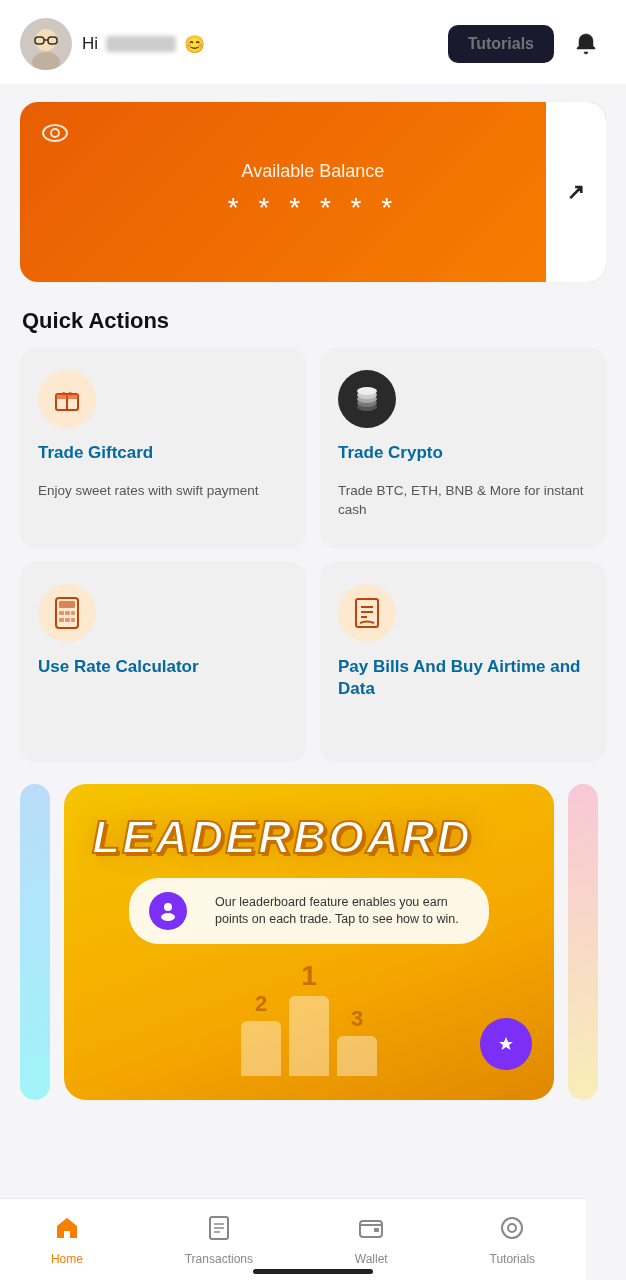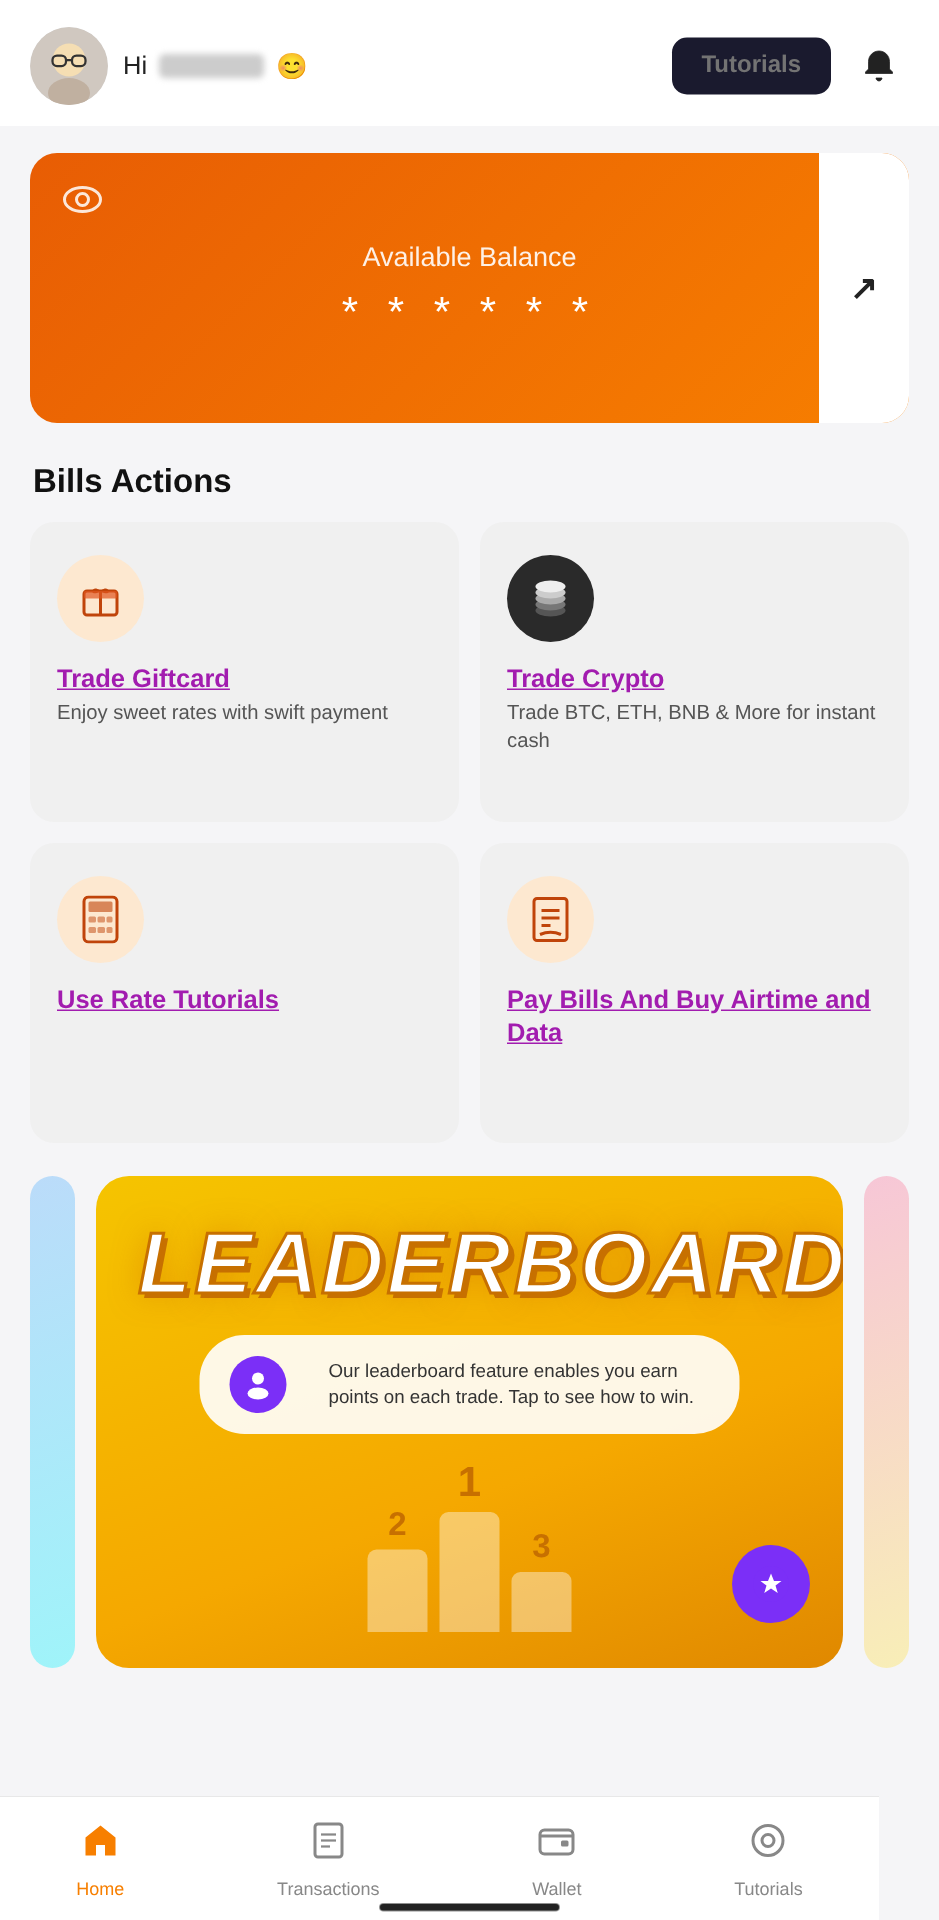--- a/index.html
+++ b/index.html
@@ -165,29 +165,28 @@
       align-items: center;
       justify-content: center;
       font-size: 26px;
     }
     .action-icon-circle.dark {
       background: #2a2a2a;
     }
     .action-title {
       font-size: 17px;
       font-weight: 700;
-      color: #a21caf;
+      color: #0369a1;
       line-height: 1.3;
-      text-decoration: underline;
     }
     .action-desc {
       font-size: 13.5px;
       color: #555;
       line-height: 1.4;
-      margin-top: 2px;
+      margin-top: 18px;
     }
 
     
     .leaderboard-section {
       padding: 22px 0 0 0;
       overflow: hidden;
       position: relative;
     }
     .leaderboard-scroll {
       display: flex;
@@ -197,28 +196,27 @@
     }
     .leaderboard-card {
       min-width: 490px;
       background: linear-gradient(160deg, #f5c400 0%, #f5a800 60%, #e08800 100%);
       border-radius: 22px;
       padding: 30px 28px 20px 28px;
       position: relative;
       overflow: hidden;
     }
     .leaderboard-title {
-      font-size: 58px;
+      font-size: 46px;
       font-weight: 900;
       color: #fff;
       text-shadow: 3px 3px 0 #c77000, 0 0 20px rgba(200,100,0,0.5);
       -webkit-text-stroke: 2px #c77000;
       font-style: italic;
       letter-spacing: 2px;
-      text-align: center;
       line-height: 1;
       margin-bottom: 18px;
     }
     .leaderboard-bubble {
       background: rgba(255,255,255,0.9);
       border-radius: 30px;
       padding: 14px 20px;
       display: flex;
       align-items: center;
       gap: 28px;
@@ -378,21 +376,21 @@
   <div class="balance-center">
     <div class="balance-label">Available Balance</div>
     <div class="balance-stars">* * * * * *</div>
   </div>
   <div class="balance-arrow-box">
     <span style="font-size:22px; font-weight:700; color:#222;">↗</span>
   </div>
 </div>
 
 <div class="page-content">
-  <div class="section-title">Bills Actions</div>
+  <div class="section-title">Quick Actions</div>
 
   <div class="quick-actions-grid">
 
     <div class="action-card">
       <div class="action-icon-circle">
         <svg width="30" height="30" viewBox="0 0 30 30">
           <rect x="4" y="10" width="22" height="16" rx="2" fill="none" stroke="#c0440a" stroke-width="2"></rect>
           <line x1="15" y1="10" x2="15" y2="26" stroke="#c0440a" stroke-width="2"></line>
           <path d="M15 10C15 10 12 7 10 9c-2 2 1 4 5 1z" fill="#c0440a"></path>
           <path d="M15 10C15 10 18 7 20 9c2 2-1 4-5 1z" fill="#c0440a"></path>
@@ -428,21 +426,21 @@
           <rect x="6" y="4" width="16" height="7" rx="1" fill="#c0440a" opacity="0.6"></rect>
           <rect x="6" y="14" width="5" height="4" rx="1" fill="#c0440a" opacity="0.5"></rect>
           <rect x="12" y="14" width="5" height="4" rx="1" fill="#c0440a" opacity="0.5"></rect>
           <rect x="18" y="14" width="4" height="4" rx="1" fill="#c0440a" opacity="0.5"></rect>
           <rect x="6" y="21" width="5" height="4" rx="1" fill="#c0440a" opacity="0.5"></rect>
           <rect x="12" y="21" width="5" height="4" rx="1" fill="#c0440a" opacity="0.5"></rect>
           <rect x="18" y="21" width="4" height="4" rx="1" fill="#c0440a" opacity="0.5"></rect>
         </svg>
       </div>
       <div>
-        <div class="action-title">Use Rate Tutorials</div>
+        <div class="action-title">Use Rate Calculator</div>
       </div>
     </div>
 
     <div class="action-card">
       <div class="action-icon-circle">
         <svg width="28" height="32" viewBox="0 0 28 32">
           <rect x="3" y="2" width="22" height="28" rx="2" fill="none" stroke="#c0440a" stroke-width="2"></rect>
           <line x1="8" y1="10" x2="20" y2="10" stroke="#c0440a" stroke-width="2"></line>
           <line x1="8" y1="15" x2="20" y2="15" stroke="#c0440a" stroke-width="2"></line>
           <line x1="8" y1="20" x2="14" y2="20" stroke="#c0440a" stroke-width="2"></line>

